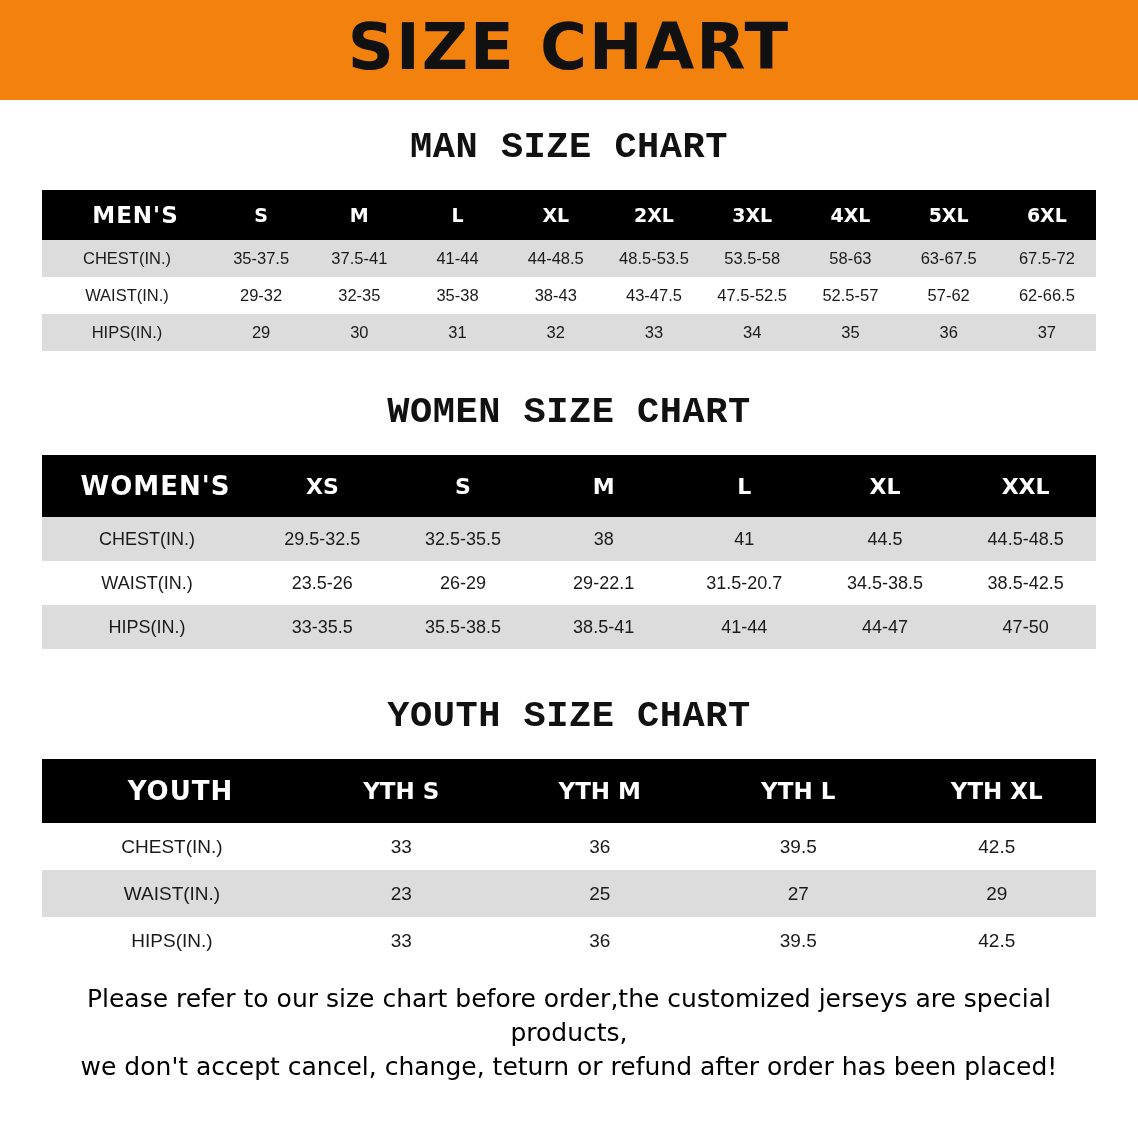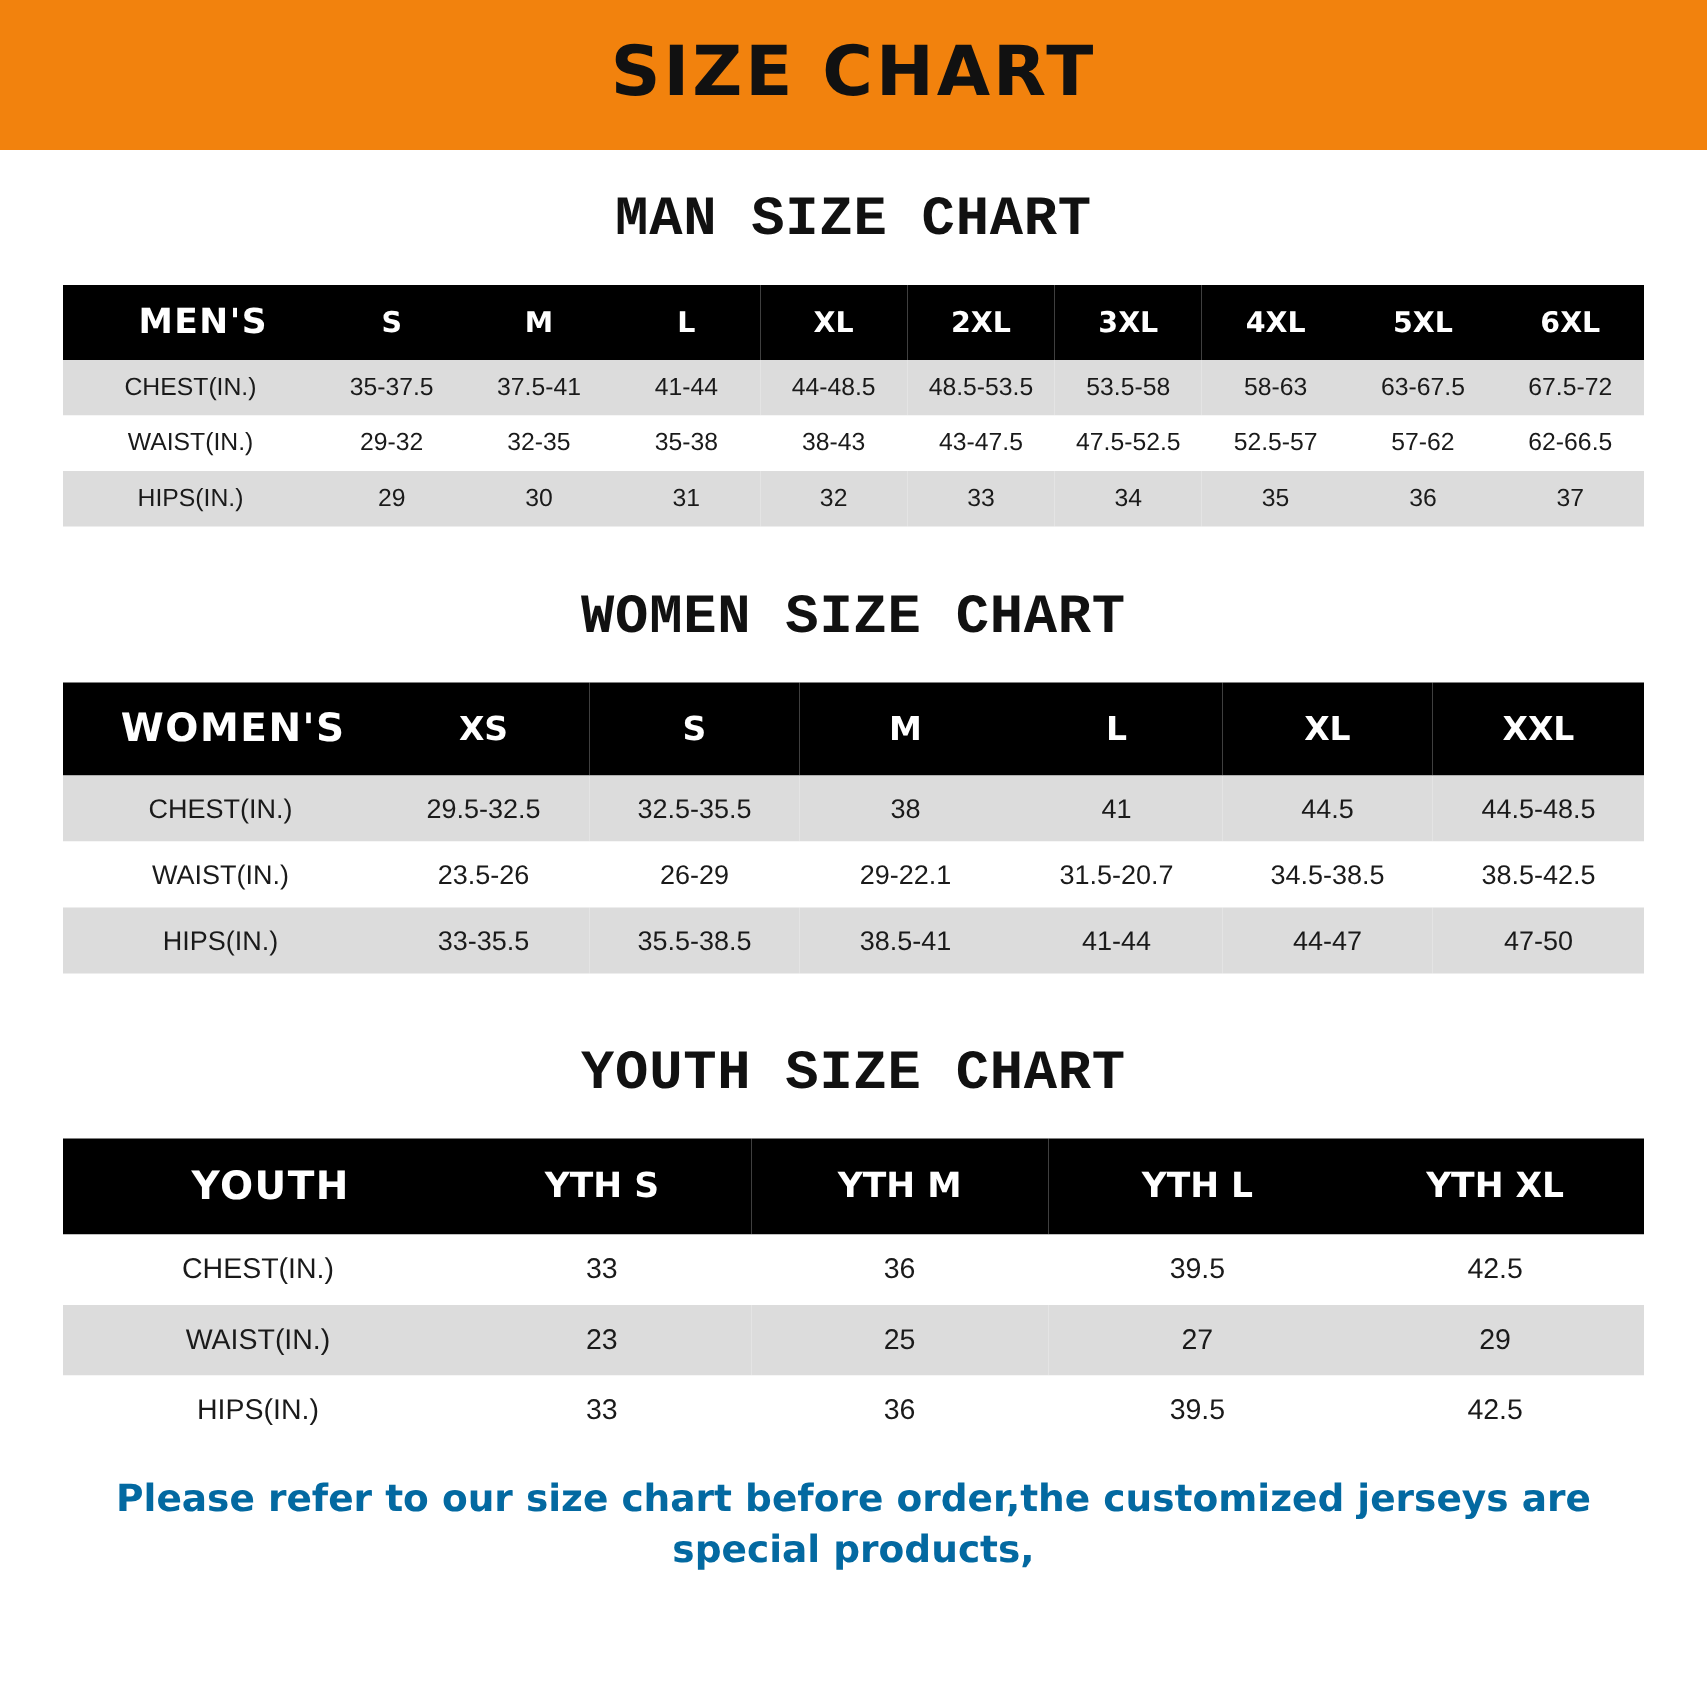--- a/index.html
+++ b/index.html
@@ -25,21 +25,21 @@
   .banner {
     height: 100px;
     background: #f2820d;
     display: flex;
     align-items: center;
     justify-content: center;
   }
   .banner-title {
     font-family: "DejaVu Sans", sans-serif;
     font-weight: bold;
-    font-size: 46px;
+    font-size: 64px;
     letter-spacing: 2px;
     color: #111111;
     line-height: 1;
     padding-bottom: 6px;
   }
 
   
   .section-title {
     text-align: center;
     font-family: Liberation Mono, monospace;
@@ -104,26 +104,25 @@
   
   #youth-table-wrap { width: 1054px; margin-top: 22px; }
   #youth-table thead th { font-size: 23px; height: 62px; }
   #youth-table thead th.rowhead { font-size: 26px; letter-spacing: 1px; }
   #youth-table tbody td { font-size: 19px; height: 45px; }
   #youth-table col.c0 { width: 260px; }
 
   
   .note {
     margin: 18px 42px 0 42px;
-    color: #0369a1;
+    color: #000000;
     font-family: "DejaVu Sans", sans-serif;
     font-size: 25px;
     line-height: 1.35;
     text-align: center;
-    font-weight: bold;
   }
   .note span { display: block; }
 </style>
 </head>
 <body>
 
 <div class="page">
 
   <div class="banner">
     <div class="banner-title">SIZE CHART</div>
@@ -294,15 +293,16 @@
           <td>36</td>
           <td>39.5</td>
           <td>42.5</td>
         </tr>
       </tbody>
     </table>
   </div>
 
   <div class="note">
     <span>Please refer to our size chart before order,the customized jerseys are special products,</span>
+    <span>we don't accept cancel, change, teturn or refund after order has been placed!</span>
   </div>
 
 </div>
 
 </body></html>

